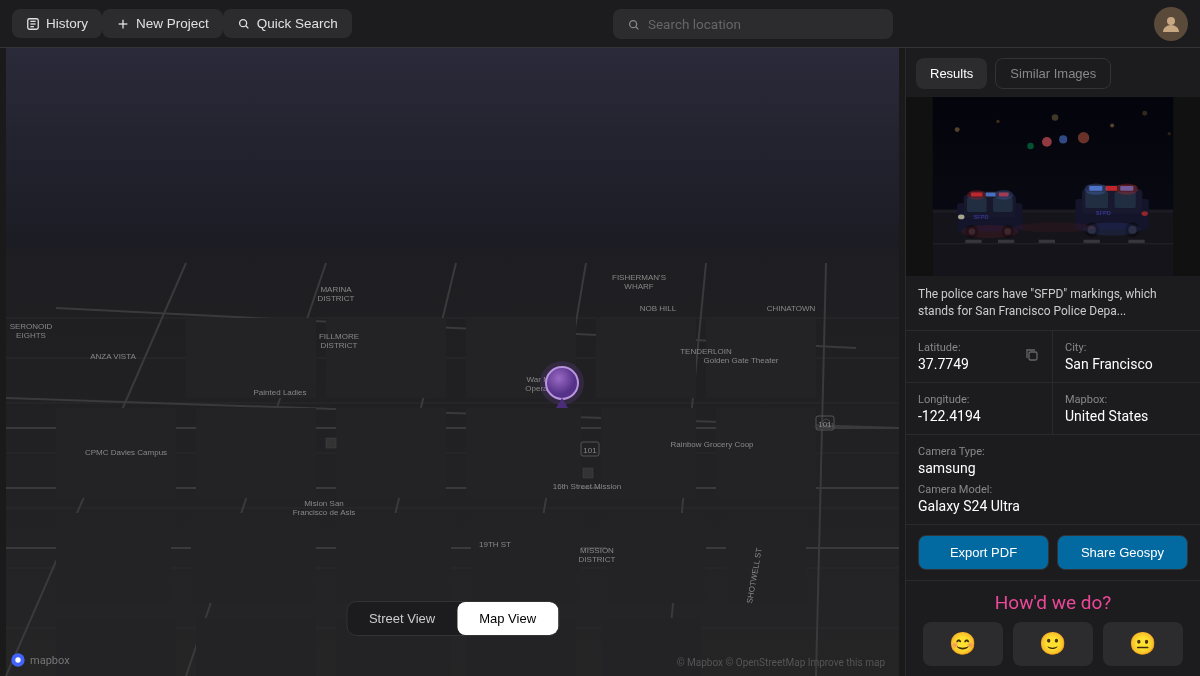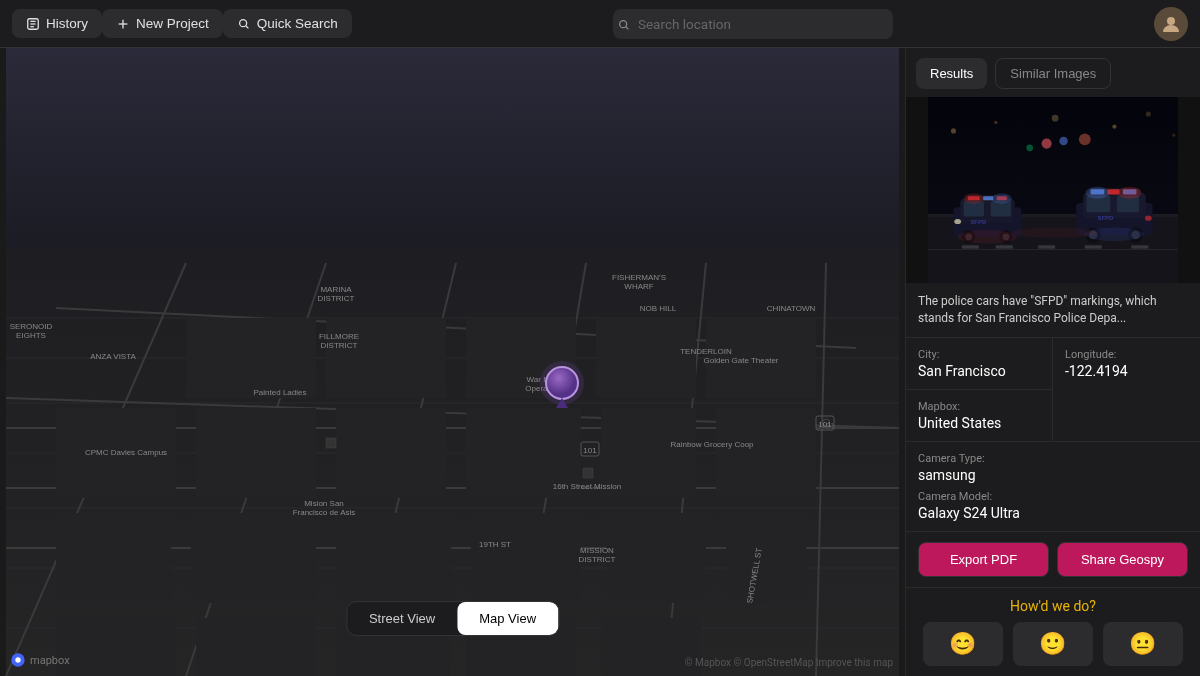--- a/index.html
+++ b/index.html
@@ -44,21 +44,21 @@
       justify-content: center;
     }
     .search-location {
       display: flex;
       align-items: flex-end;
       gap: 7px;
       background: #2c2c2e;
       border: none;
       border-radius: 8px;
       color: #888;
-      padding: 7px 4px;
+      padding: 7px 14px;
       font-size: 13.5px;
       width: 280px;
       cursor: text;
     }
     .avatar {
       width: 34px;
       height: 34px;
       border-radius: 50%;
       background: #5a4a3a;
       overflow: hidden;
@@ -130,21 +130,21 @@
       display: flex;
       align-items: center;
       gap: 4px;
       color: #666;
       font-size: 11px;
     }
 
     .map-attribution {
       position: absolute;
       bottom: 8px;
-      right: 12px;
+      right: 20px;
       color: #555;
       font-size: 10px;
     }
 
     
     .right-panel {
       width: 295px;
       background: #1c1c1e;
       display: flex;
       flex-direction: column;
@@ -249,34 +249,34 @@
       gap: 8px;
       padding: 10px 12px;
       border-bottom: 1px solid #2a2a2a;
     }
     .action-btn {
       flex: 1;
       padding: 9px 8px;
       border-radius: 8px;
       font-size: 13px;
       border: 1px solid #333;
-      background: #be185d;
+      background: #0369a1;
       color: #fff;
       cursor: pointer;
       font-weight: 500;
     }
 
     
     .feedback-section {
       padding: 10px 12px;
     }
     .feedback-label {
       text-align: center;
-      font-size: 14px;
-      color: #eab308;
+      font-size: 19px;
+      color: #ec4899;
       margin-bottom: 8px;
     }
     .emoji-row {
       display: flex;
       justify-content: space-around;
     }
     .emoji-btn {
       background: #2c2c2e;
       border: none;
       border-radius: 8px;
@@ -579,20 +579,34 @@
         <rect width="295" height="220" fill="rgba(0,0,30,0.2)"></rect>
       </svg>
     </div>
 
     <div class="description">
       <span>The police cars have "SFPD" markings, which stands for San Francisco Police Depa...</span>
     </div>
 
     <div class="meta-grid">
 
+      <div class="meta-cell">
+        <div class="meta-row-full">
+          <div>
+            <div class="meta-label">Latitude:</div>
+            <div class="meta-value">37.7749</div>
+          </div>
+          <span class="copy-icon">
+            <svg width="16" height="16" viewBox="0 0 16 16" fill="none" stroke="#666" stroke-width="1.3">
+              <rect x="5" y="5" width="8" height="8" rx="1.5"></rect>
+              <path d="M3 11V3h8" stroke="#666"></path>
+            </svg>
+          </span>
+        </div>
+      </div>
 
       <div class="meta-cell">
         <div class="meta-label">City:</div>
         <div class="meta-value">San Francisco</div>
       </div>
 
       <div class="meta-cell">
         <div class="meta-label">Longitude:</div>
         <div class="meta-value">-122.4194</div>
       </div>

